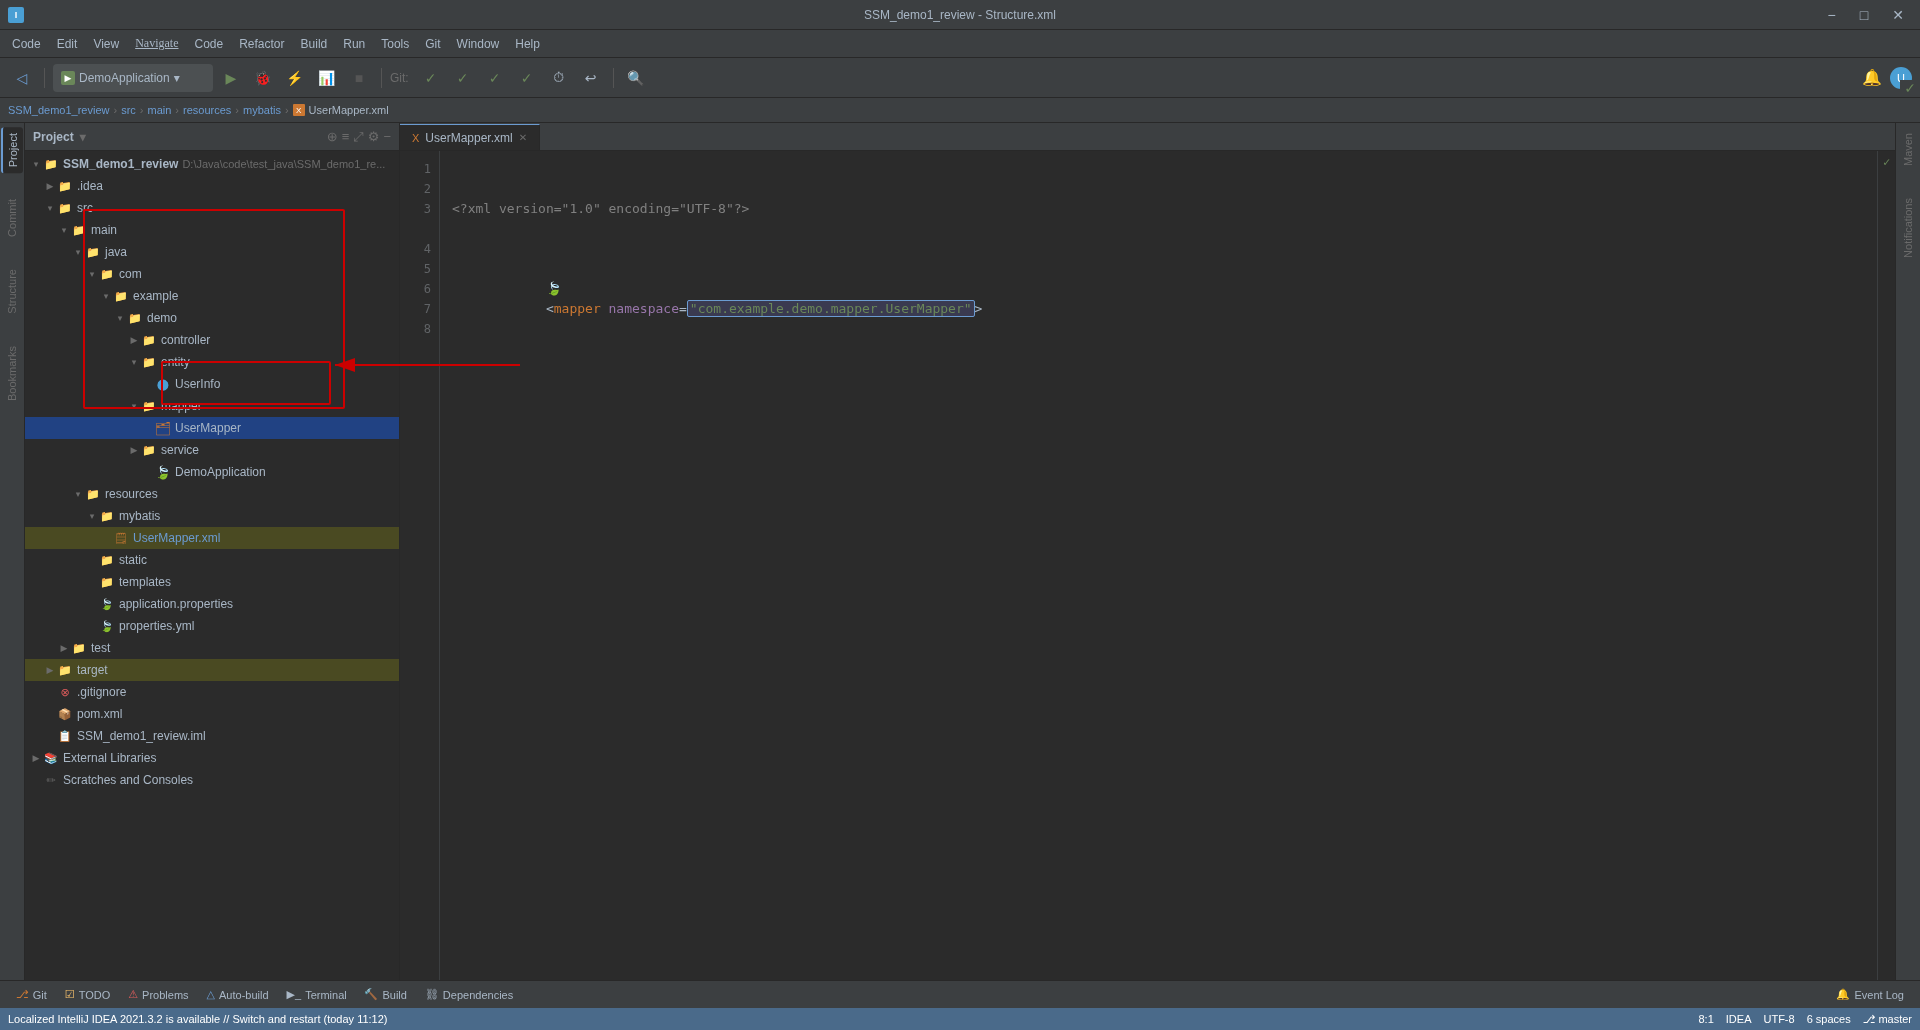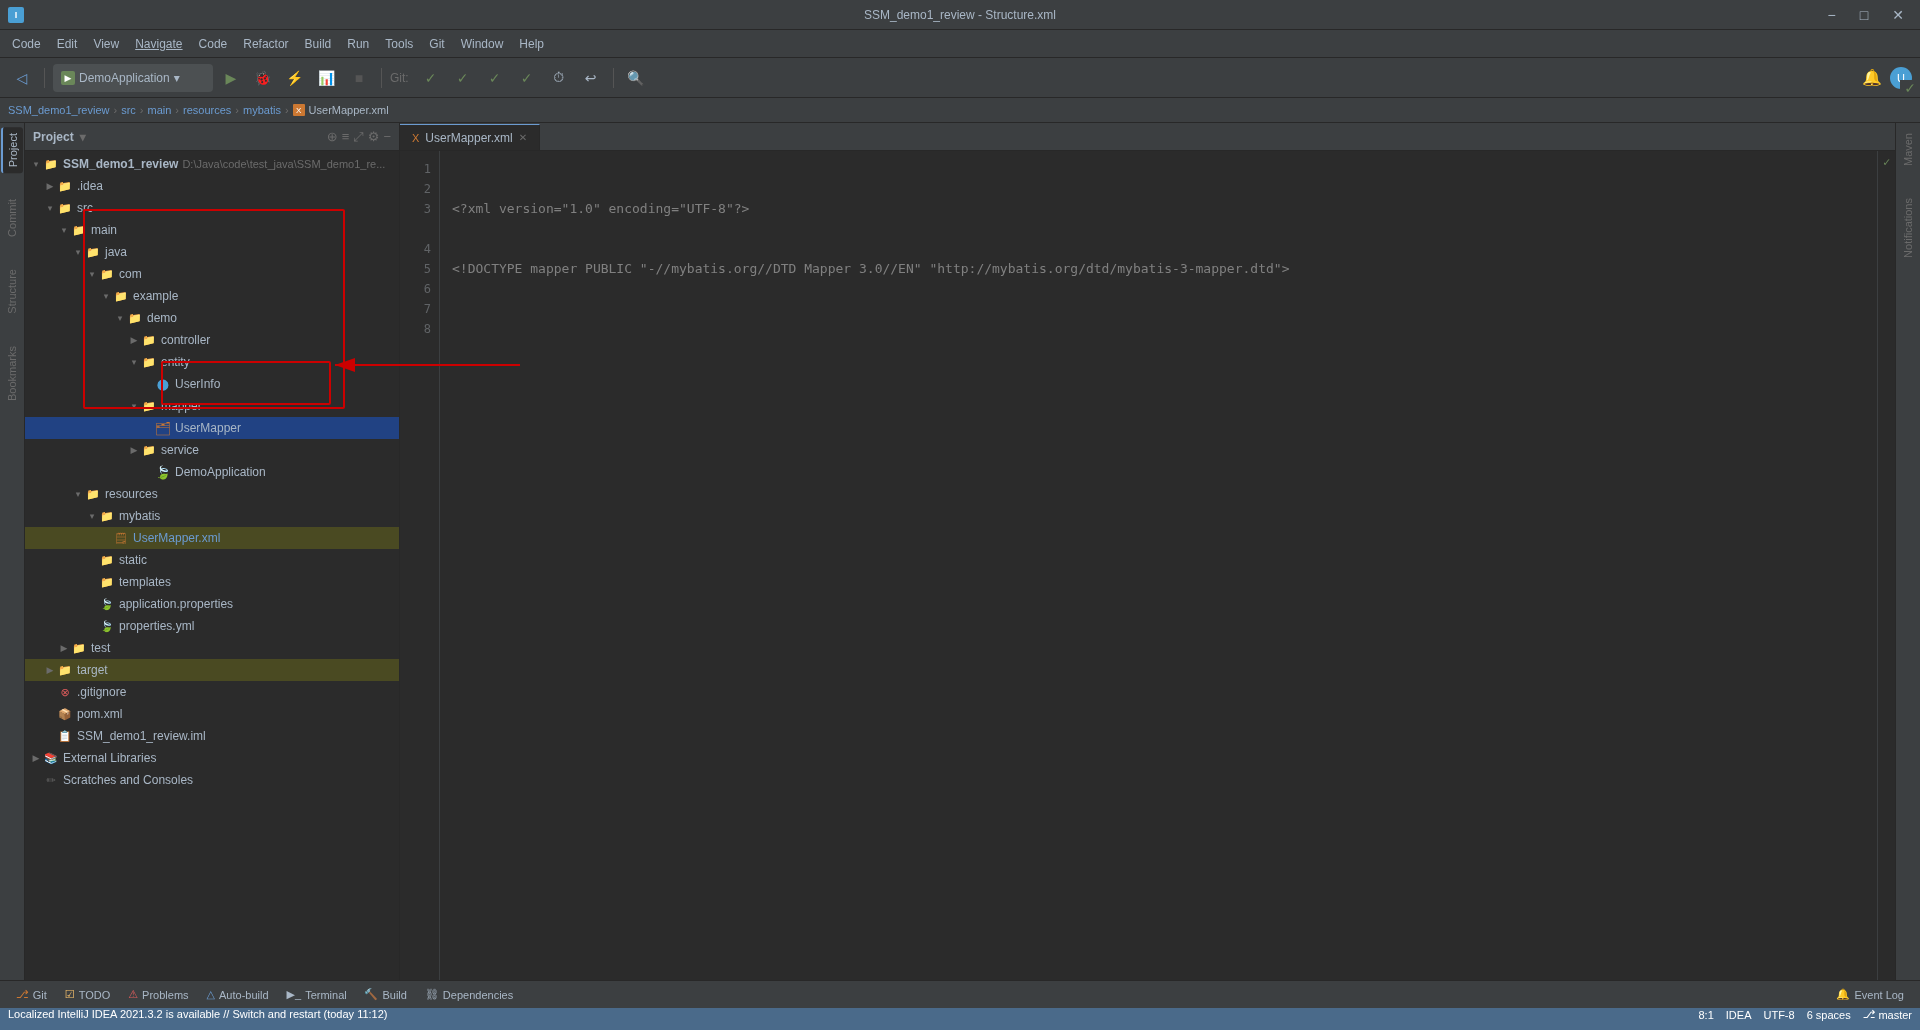--- a/index.html
+++ b/index.html
@@ -62,21 +62,21 @@
     .c-green { color: #6a8759; }
     .c-orange { color: #cc7832; }
     .c-white { color: #a9b7c6; }
     .c-attr { color: #9876aa; }
 
     
     #bottombar { height: 28px; background: #3c3f41; display: flex; align-items: center; padding: 0 8px; border-top: 1px solid #282828; gap: 2px; }
     .bottom-tab { padding: 2px 8px; cursor: pointer; color: #a9b7c6; font-size: 11px; display: flex; align-items: center; gap: 4px; border-radius: 3px; }
 
     
-    #statusbar { height: 22px; background: #4a6a8a; display: flex; align-items: flex-start; justify-content: space-between; padding: 0 8px; font-size: 11px; color: #ffffff; }
+    #statusbar { height: 22px; background: #4a6a8a; display: flex; align-items: center; justify-content: space-between; padding: 0 8px; font-size: 11px; color: #ffffff; }
     #statusbar-left { display: flex; align-items: center; gap: 4px; }
     #statusbar-right { display: flex; align-items: center; gap: 12px; }
 
     
     #toolbar { height: 40px; background: #3c3f41; display: flex; align-items: center; padding: 0 8px; gap: 4px; border-bottom: 1px solid #282828; }
     .toolbar-sep { width: 1px; height: 20px; background: #555; margin: 0 4px; }
     .toolbar-btn { width: 28px; height: 28px; display: flex; align-items: center; justify-content: center; cursor: pointer; border-radius: 3px; color: #a9b7c6; font-size: 14px; }
     .toolbar-btn.green { color: #6a8759; }
 
     .run-config { display: flex; align-items: center; gap: 4px; background: #4c5052; border-radius: 4px; padding: 2px 8px; cursor: pointer; min-width: 160px; height: 28px; }
@@ -110,21 +110,21 @@
       <div style="font-size:14px;padding:0 8px;cursor:pointer;color:#a9b7c6;">−</div>
       <div style="font-size:14px;padding:0 8px;cursor:pointer;color:#a9b7c6;">□</div>
       <div style="font-size:14px;padding:0 8px;cursor:pointer;color:#a9b7c6;">✕</div>
     </div>
   </div>
 
   <div id="menubar">
     <div class="menu-item">Code</div>
     <div class="menu-item">Edit</div>
     <div class="menu-item">View</div>
-    <div class="menu-item" style="text-decoration:underline;">Navigate</div>
+    <div class="menu-item" style="text-decoration:underline;font-family:Liberation Serif, serif;">Navigate</div>
     <div class="menu-item">Code</div>
     <div class="menu-item">Refactor</div>
     <div class="menu-item">Build</div>
     <div class="menu-item">Run</div>
     <div class="menu-item">Tools</div>
     <div class="menu-item">Git</div>
     <div class="menu-item">Window</div>
     <div class="menu-item">Help</div>
   </div>
 
@@ -452,21 +452,24 @@
           <div style="width:4px;display:inline-block;background:#4a9fd4;position:relative;left:-8px;"></div>
           <div>4</div>
           <div>5</div>
           <div>6</div>
           <div>7</div>
           <div>8</div>
         </div>
 
         <div id="code-content">
           <div><span class="c-gray">&lt;?xml version="1.0" encoding="UTF-8"?&gt;</span></div>
-          <div><span class="c-gray">&lt;!DOCTYPE mapper PUBLIC "-//mybatis.org//DTD Mapper 3.0//EN" "http://mybatis.org/dtd/mybatis-3-mapper.dtd"&gt;</span></div>
+          <div>
+            <span style="margin-right:4px;">🍃</span>
+            <span class="c-white">&lt;</span><span class="c-orange">mapper</span><span class="c-white"> </span><span class="c-attr">namespace</span><span class="c-white">=</span><span style="background:#3a3a50;border:1px solid #6b9bd1;border-radius:2px;padding:0 2px;" class="c-green">"com.example.demo.mapper.UserMapper"</span><span class="c-white">&gt;</span>
+          </div>
           <div>&nbsp;</div>
           <div>&nbsp;</div>
           <div>&nbsp;</div>
           <div>&nbsp;</div>
         </div>
 
         <div style="width:18px; background:#2b2b2b; border-left:1px solid #3c3f41; display:flex; flex-direction:column; align-items:center; padding-top:4px;">
           <span style="color:#6a8759;font-size:12px;">✓</span>
         </div>
 

